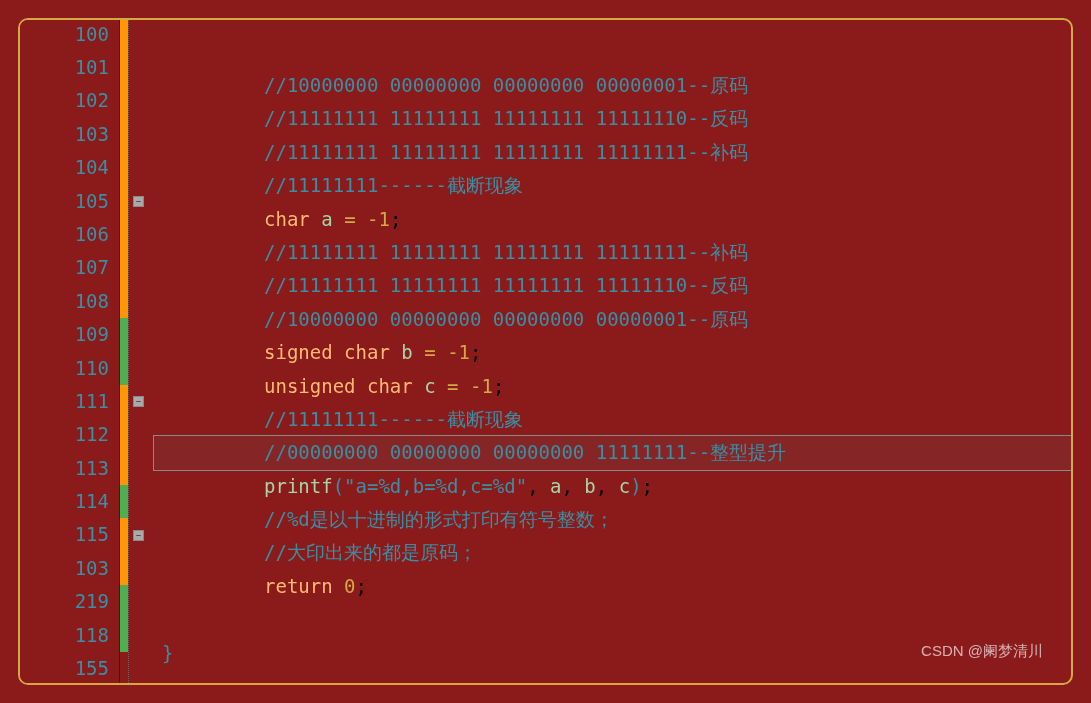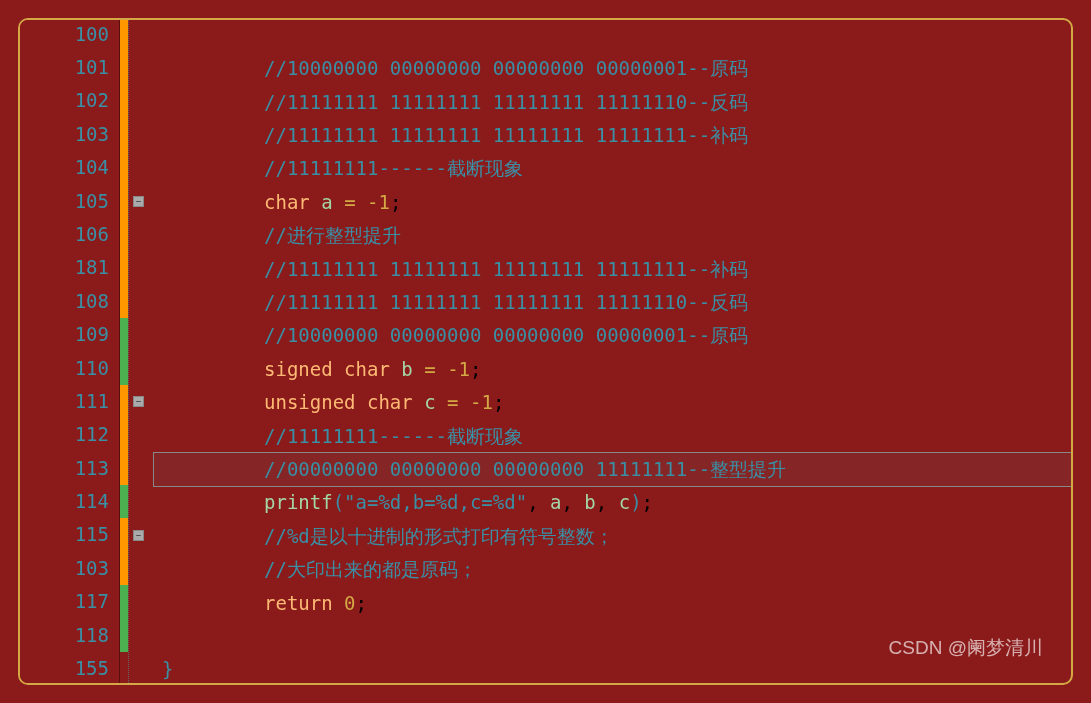--- a/index.html
+++ b/index.html
@@ -97,49 +97,49 @@
 .identifier { color: #a5d6a7; }
 .operator { color: #d4a845; }
 .number { color: #d4a845; }
 .paren { color: #3a8fa5; }
 .string { color: #3a8fa5; }
 .watermark {
   position: absolute;
   bottom: 22px;
   right: 28px;
   color: rgba(255,255,255,0.65);
-  font-size: 19px;
+  font-size: 15px;
   font-family: Arial, sans-serif;
 }
 .close-brace { color: #3a8fa5; padding-left: 4px; }
 </style>
 </head>
 <body>
 
 <div class="editor-frame">
   <div class="code-area">
     <div class="gutter" id="gutter">
         <div class="line-num">100</div>
         <div class="line-num">101</div>
         <div class="line-num">102</div>
         <div class="line-num">103</div>
         <div class="line-num">104</div>
         <div class="line-num">105</div>
         <div class="line-num">106</div>
-        <div class="line-num">181</div>
+        <div class="line-num">107</div>
         <div class="line-num">108</div>
         <div class="line-num">109</div>
         <div class="line-num">110</div>
         <div class="line-num">111</div>
         <div class="line-num">112</div>
         <div class="line-num">113</div>
         <div class="line-num">114</div>
         <div class="line-num">115</div>
         <div class="line-num">103</div>
-        <div class="line-num">117</div>
+        <div class="line-num">219</div>
         <div class="line-num">118</div>
         <div class="line-num">155</div>
       </div>
     <div class="change-bar" id="changebar">
         <div class="change-mark orange"></div>
         <div class="change-mark orange"></div>
         <div class="change-mark orange"></div>
         <div class="change-mark orange"></div>
         <div class="change-mark orange"></div>
         <div class="change-mark orange"></div>
@@ -186,21 +186,20 @@
         <div class="fold-box"></div>
         <div class="fold-box"></div>
       </div>
     <div class="guide-col"></div>
     <div class="code-lines" id="codelines">
         <div class="line"><span class="comment">//10000000 00000000 00000000 00000001--原码</span></div>
         <div class="line"><span class="comment">//11111111 11111111 11111111 11111110--反码</span></div>
         <div class="line"><span class="comment">//11111111 11111111 11111111 11111111--补码</span></div>
         <div class="line"><span class="comment">//11111111------截断现象</span></div>
         <div class="line"><span class="keyword">char</span><span class="plain"> </span><span class="identifier">a</span><span class="plain"> </span><span class="operator">=</span><span class="plain"> </span><span class="operator">-</span><span class="number">1</span><span class="plain">;</span></div>
-        <div class="line"><span class="comment">//进行整型提升</span></div>
         <div class="line"><span class="comment">//11111111 11111111 11111111 11111111--补码</span></div>
         <div class="line"><span class="comment">//11111111 11111111 11111111 11111110--反码</span></div>
         <div class="line"><span class="comment">//10000000 00000000 00000000 00000001--原码</span></div>
         <div class="line"><span class="keyword">signed</span><span class="plain"> </span><span class="keyword">char</span><span class="plain"> </span><span class="identifier">b</span><span class="plain"> </span><span class="operator">=</span><span class="plain"> </span><span class="operator">-</span><span class="number">1</span><span class="plain">;</span></div>
         <div class="line"><span class="keyword">unsigned</span><span class="plain"> </span><span class="keyword">char</span><span class="plain"> </span><span class="identifier">c</span><span class="plain"> </span><span class="operator">=</span><span class="plain"> </span><span class="operator">-</span><span class="number">1</span><span class="plain">;</span></div>
         <div class="line"><span class="comment">//11111111------截断现象</span></div>
         <div class="line highlight"><span class="comment">//00000000 00000000 00000000 11111111--整型提升</span></div>
         <div class="line"><span class="identifier">printf</span><span class="paren">(</span><span class="string">"a=%d,b=%d,c=%d"</span><span class="plain">, </span><span class="identifier">a</span><span class="plain">, </span><span class="identifier">b</span><span class="plain">, </span><span class="identifier">c</span><span class="paren">)</span><span class="plain">;</span></div>
         <div class="line"><span class="comment">//%d是以十进制的形式打印有符号整数；</span></div>
         <div class="line"><span class="comment">//大印出来的都是原码；</span></div>

